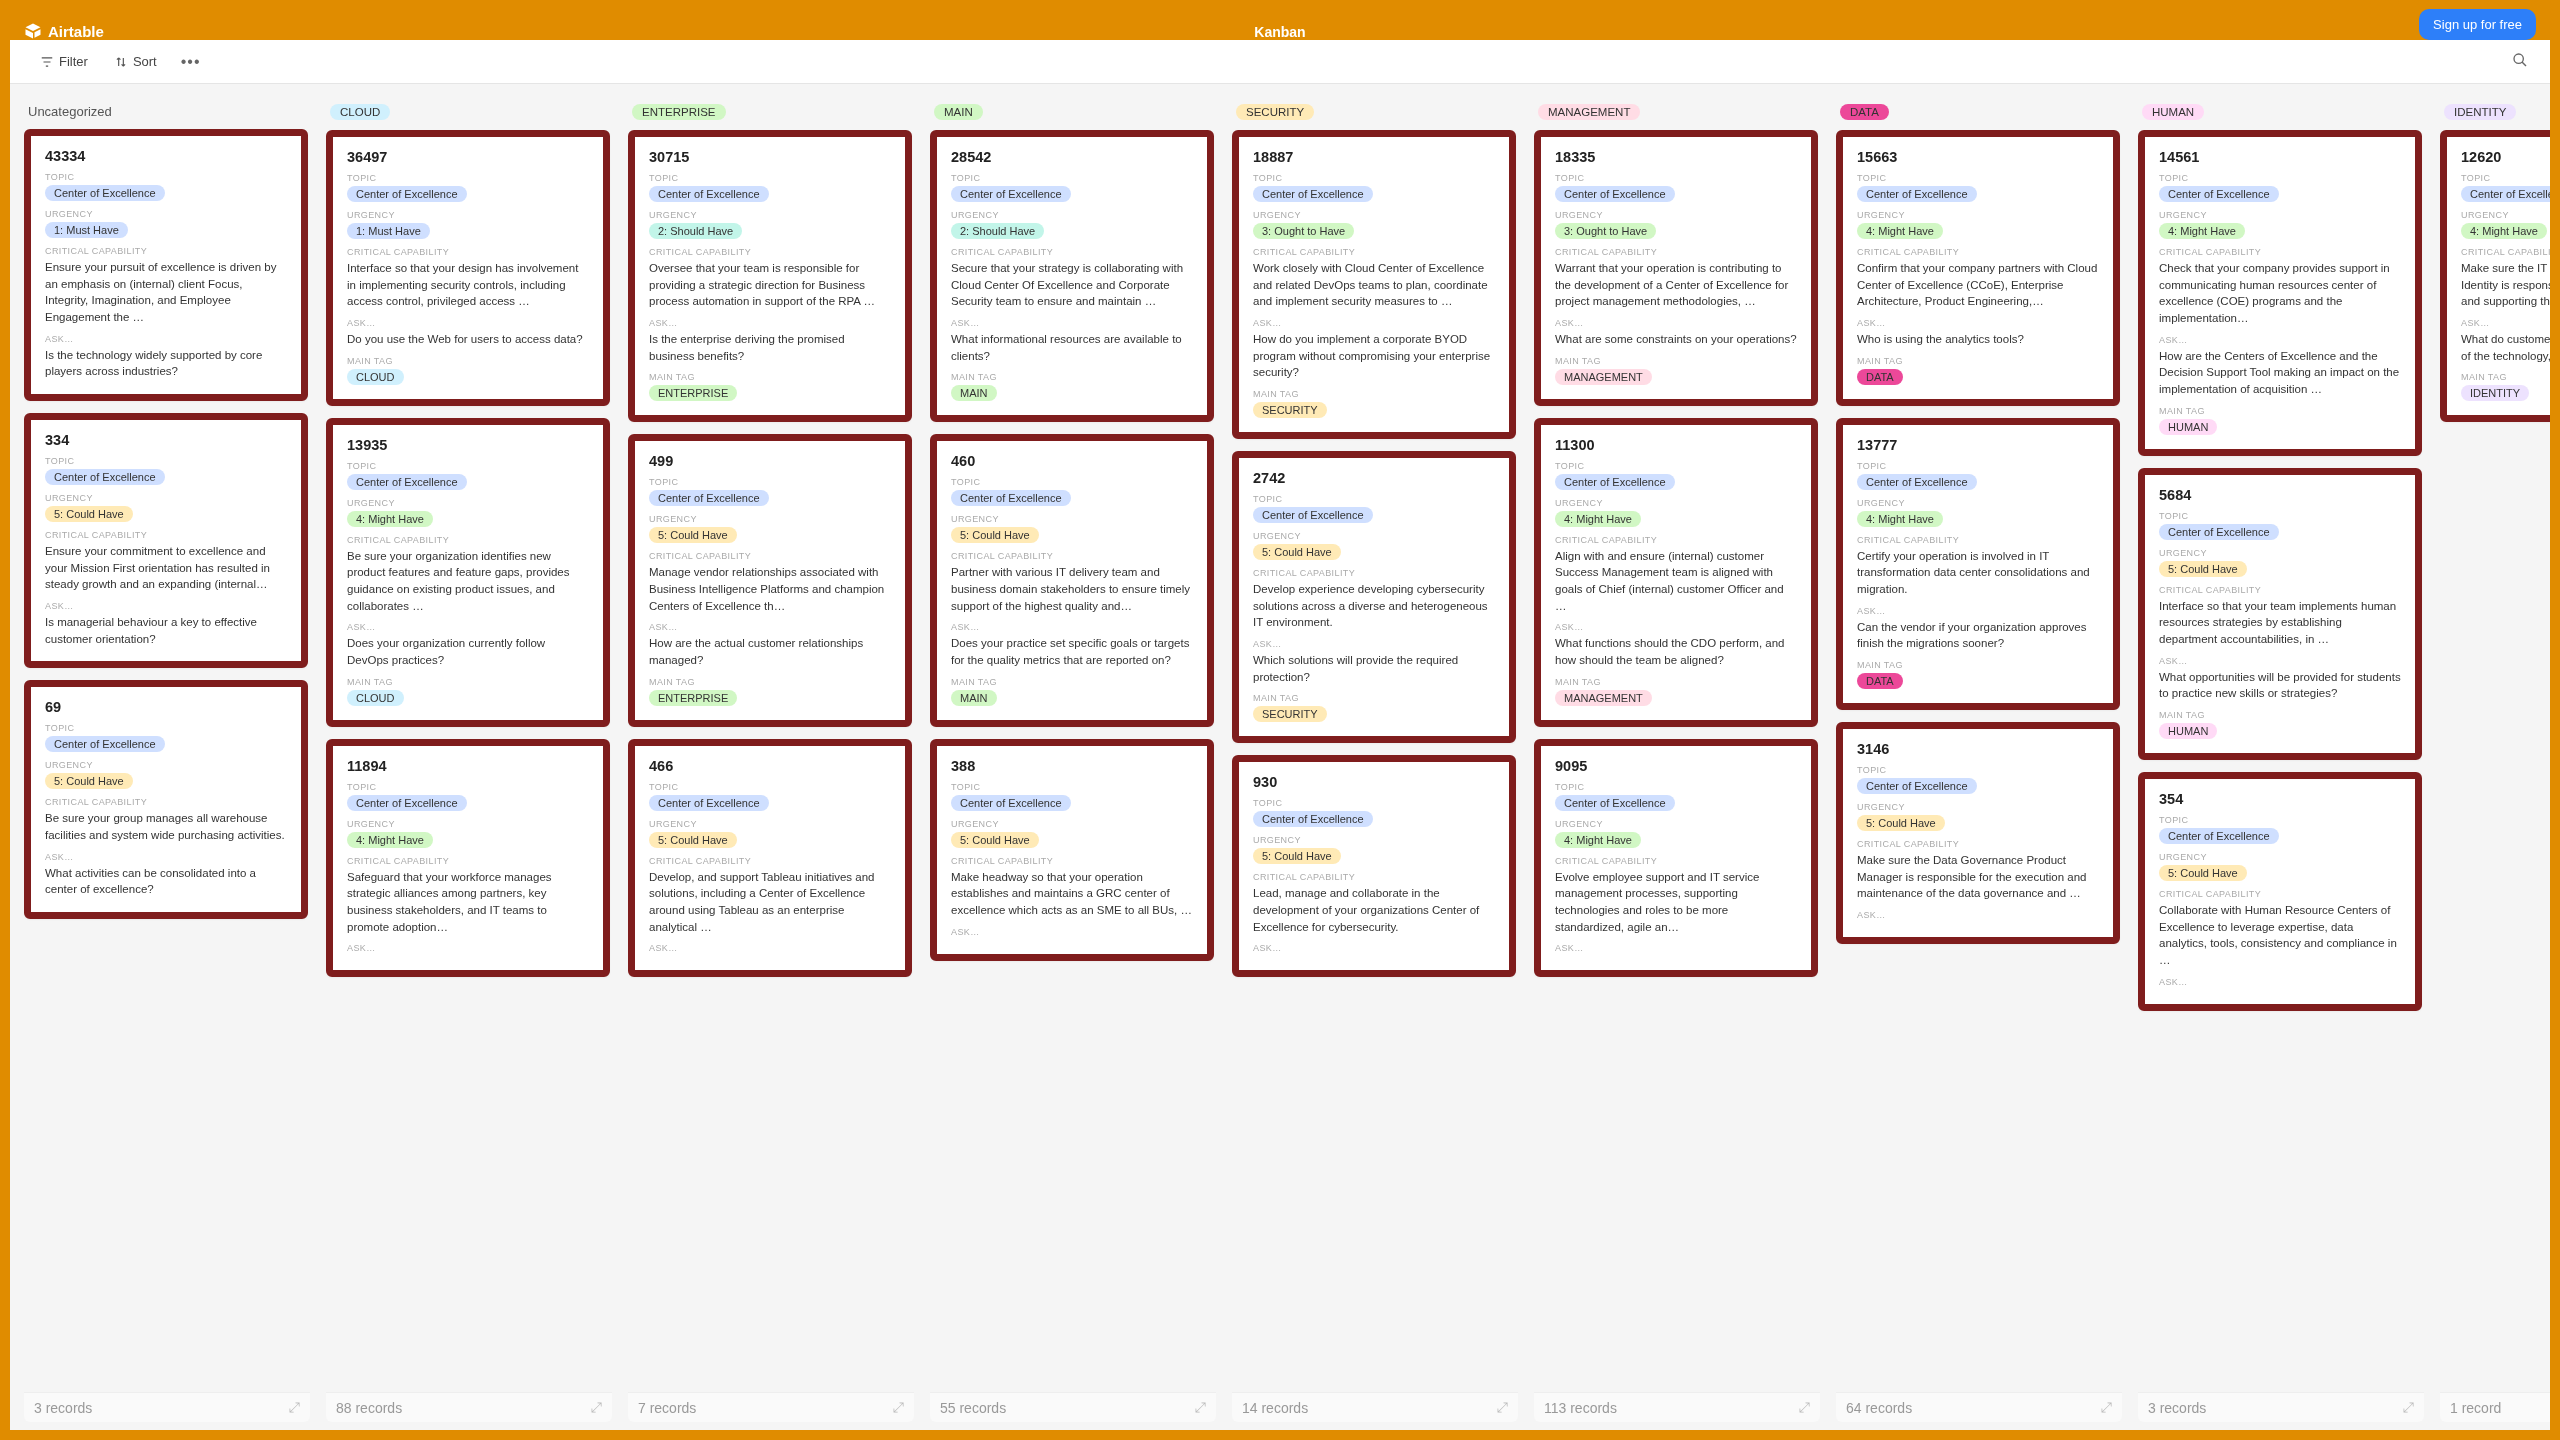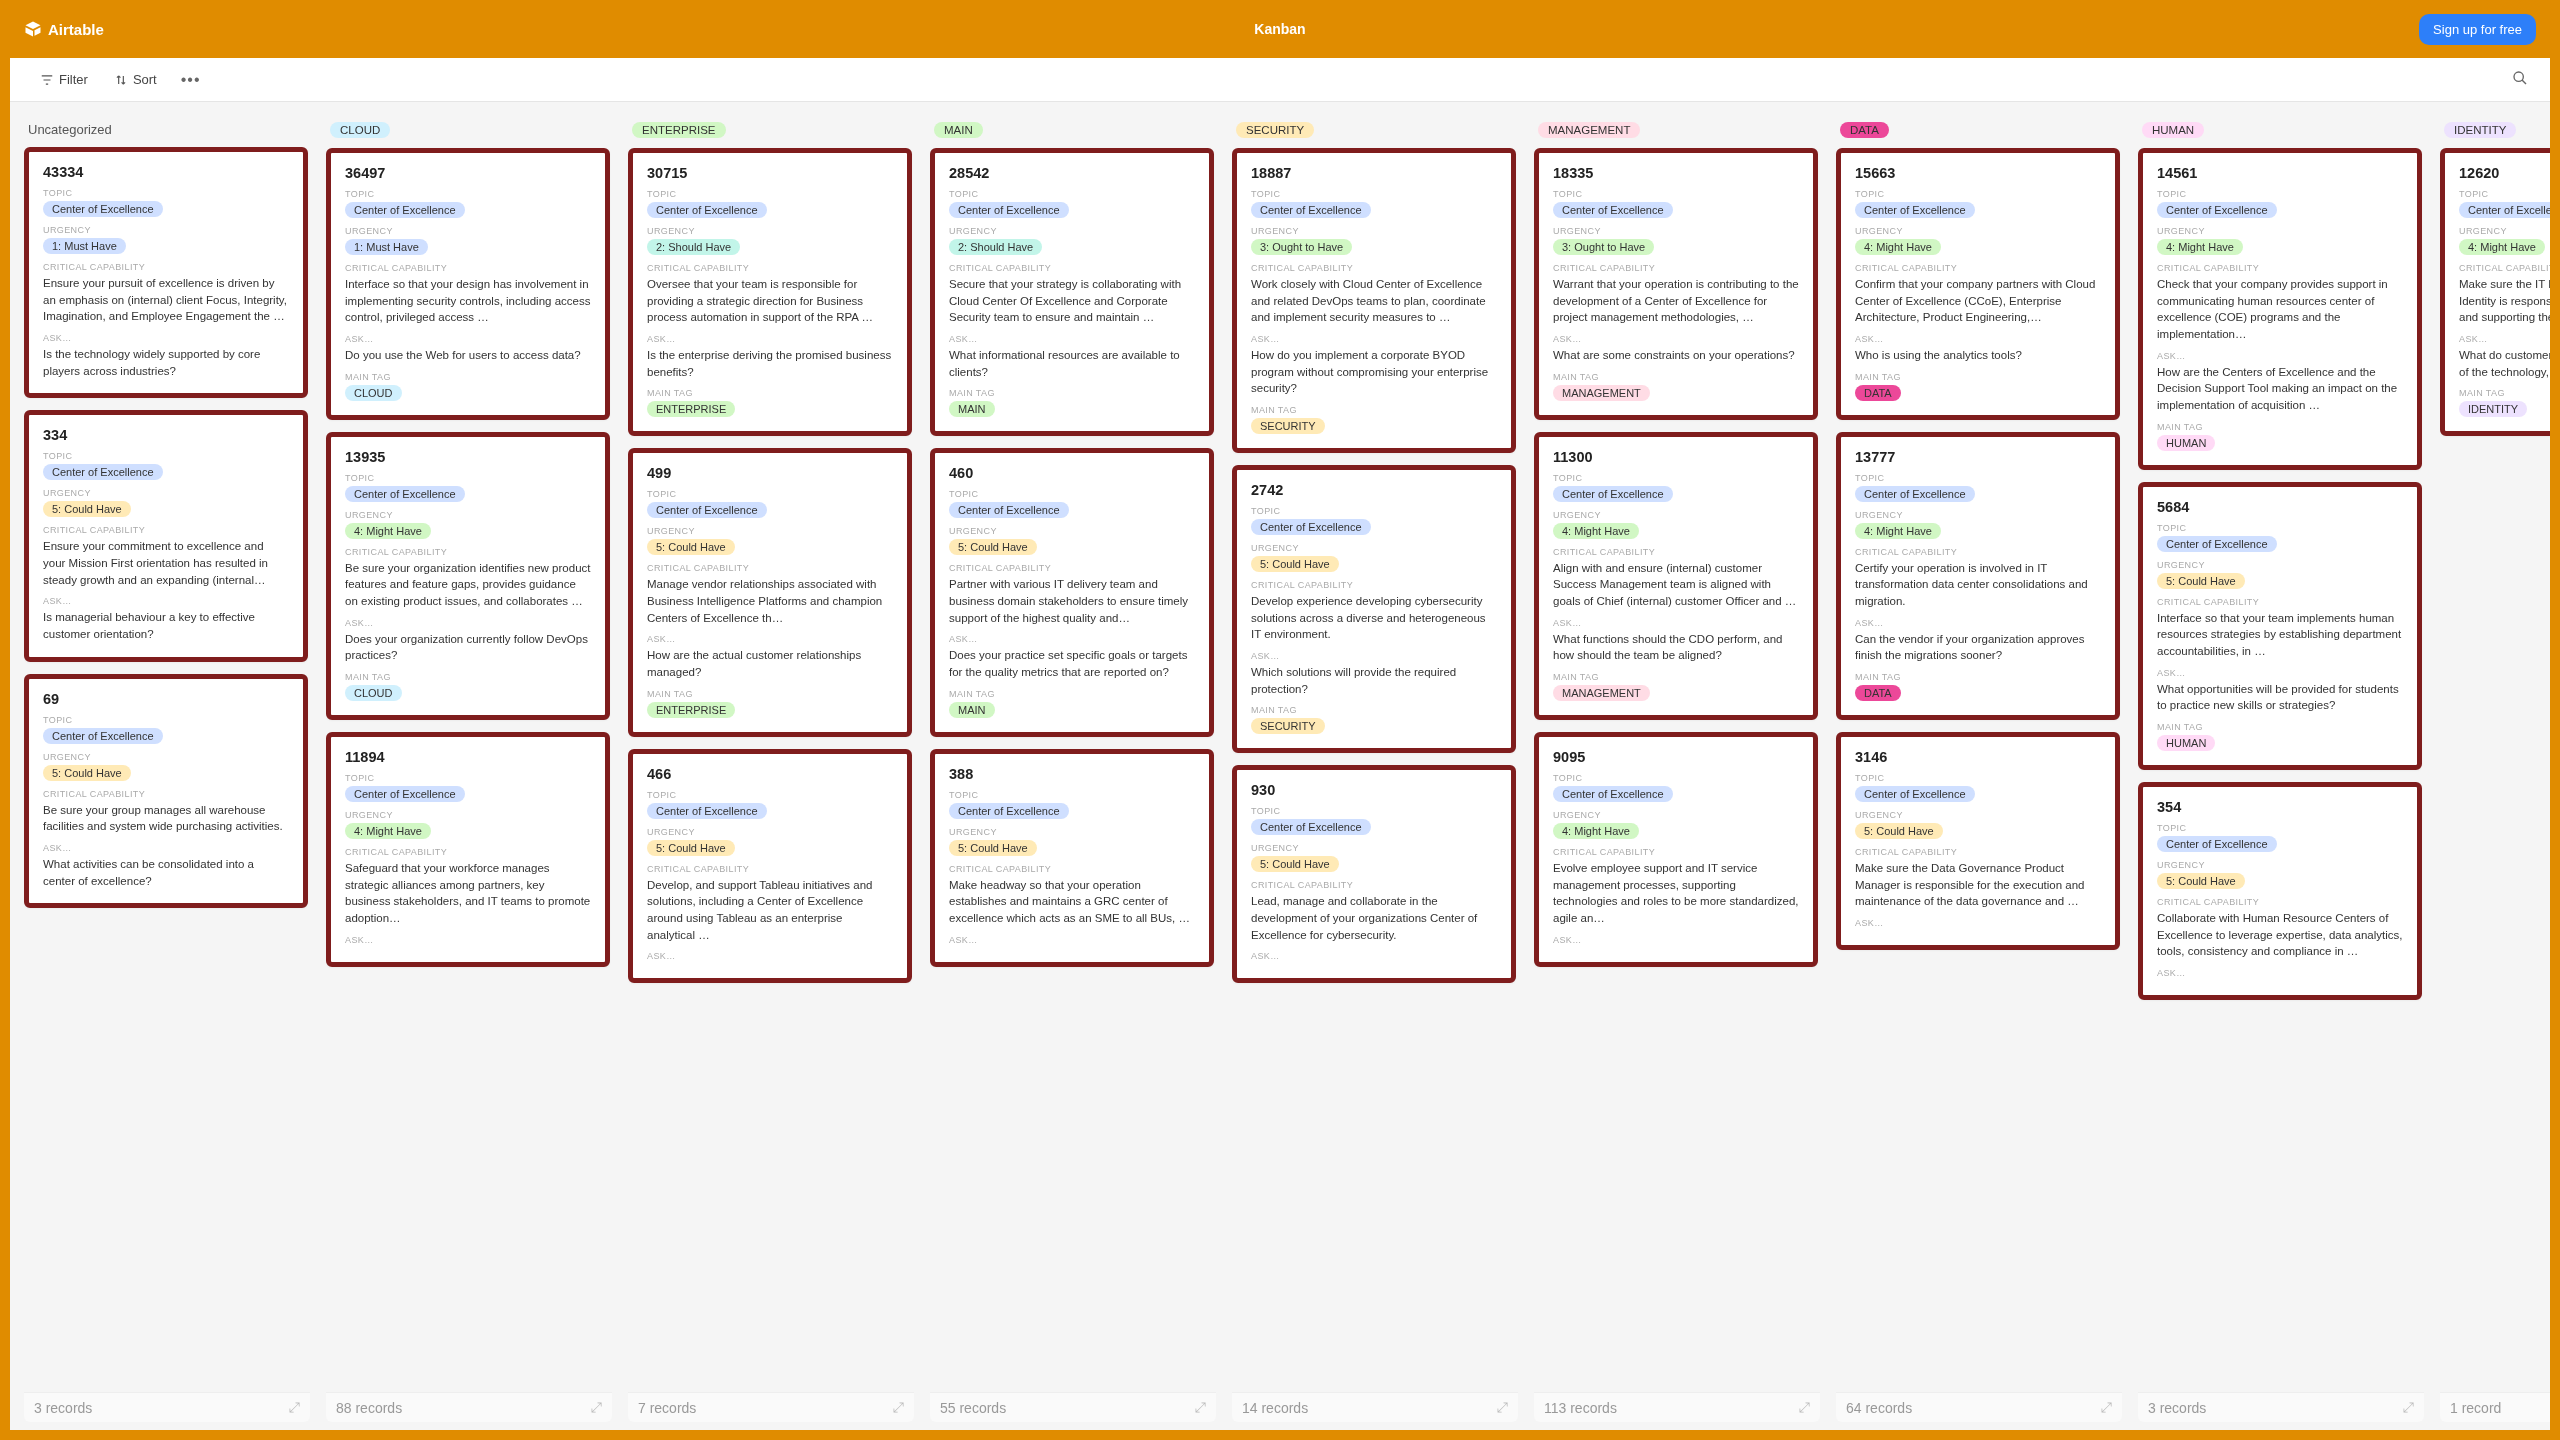--- a/index.html
+++ b/index.html
@@ -3,21 +3,21 @@
 <meta charset="utf-8">
 <style>
 * { box-sizing: border-box; margin: 0; padding: 0; }
 html, body { width: 100%; height: 100%; overflow: hidden; }
 body {
   font-family: -apple-system, BlinkMacSystemFont, "Segoe UI", Helvetica, Arial, sans-serif;
   font-size: 13px; color: #333; background: #e08c00;
 }
 .app { display: flex; flex-direction: column; height: 100vh; border: 10px solid #e08c00; border-top: 0; }
 .topbar {
-  height: 58px; background: #e08c00; color: #fff; display: flex; align-items: center;
+  height: 40px; background: #e08c00; color: #fff; display: flex; align-items: flex-end;
   padding: 0 14px; position: relative;
 }
 .logo { display: flex; align-items: center; gap: 6px; font-weight: 600; font-size: 15px; }
 .logo svg { width: 18px; height: 18px; fill: #fff; }
 .title { position: absolute; left: 50%; transform: translateX(-50%); font-weight: 600; font-size: 14px; }
 .signup {
   margin-left: auto; background: #2d7ff9; color: #fff; border: none; border-radius: 10px;
   padding: 8px 14px; font-size: 13px; font-weight: 500; cursor: pointer;
 }
 .toolbar {
@@ -45,21 +45,21 @@
 .col-tag {
   display: inline-block; padding: 2px 10px; border-radius: 10px; font-size: 11.5px; font-weight: 500;
 }
 .tag-plain { color: #555; font-weight: 500; }
 .cards {
   flex: 1; overflow-y: auto; padding: 0 2px 4px 0; display: flex; flex-direction: column; gap: 12px;
 }
 .cards::-webkit-scrollbar { width: 8px; }
 .cards::-webkit-scrollbar-thumb { background: #ccc; border-radius: 4px; }
 .card {
-  background: #fff; border: 5px solid #7f1d1d; border-radius: 6px; padding: 12px 14px 14px 14px;
+  background: #fff; border: 7px solid #7f1d1d; border-radius: 6px; padding: 12px 14px 14px 14px;
   box-shadow: 0 1px 2px rgba(0,0,0,0.04);
 }
 .card-title { font-size: 14.5px; font-weight: 600; color: #222; margin-bottom: 8px; }
 .field-label {
   font-size: 9px; letter-spacing: 0.4px; color: #aaa; text-transform: uppercase; margin-top: 8px; margin-bottom: 3px;
 }
 .chip {
   display: inline-block; padding: 2px 9px; border-radius: 10px; font-size: 11px; font-weight: 400; color: #333;
 }
 .body-text { font-size: 11.5px; line-height: 1.45; color: #333; margin-top: 2px; }

